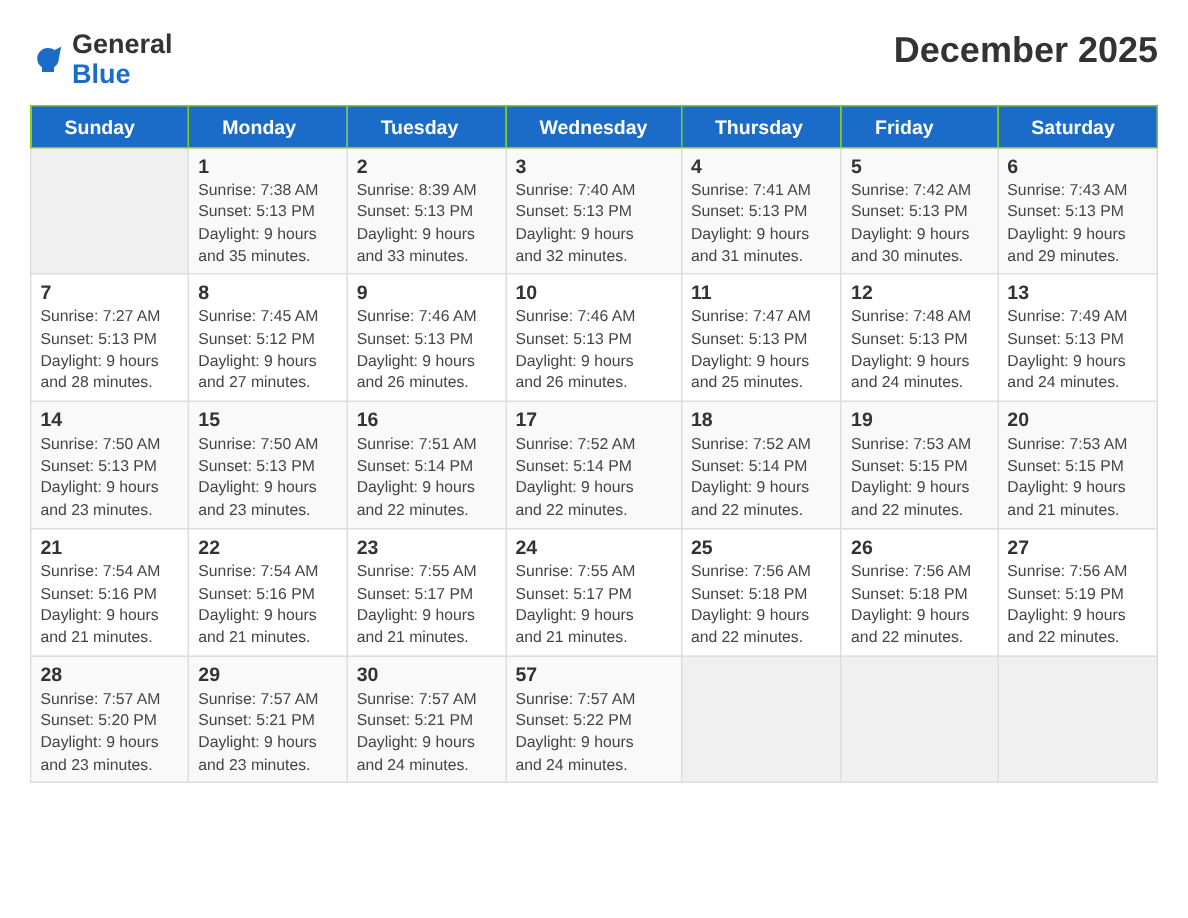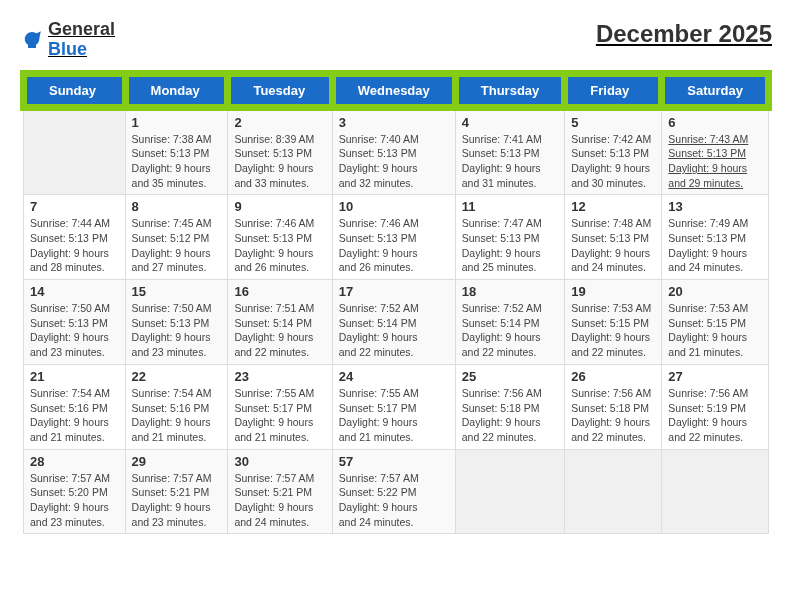--- a/index.html
+++ b/index.html
@@ -8,21 +8,20 @@
       background: #fff;
       width: 792px;
       min-height: 612px;
       padding: 20px;
     }
     .header-area {
       display: flex;
       justify-content: space-between;
       align-items: flex-start;
       margin-bottom: 10px;
-      text-decoration: underline;
     }
     .logo {
       display: flex;
       align-items: center;
       gap: 4px;
     }
     .logo-text {
       font-size: 18px;
       font-weight: bold;
       line-height: 1.1;
@@ -50,21 +49,21 @@
       border-collapse: collapse;
       font-size: 11px;
     }
     thead tr th {
       background-color: #1a6cc8;
       color: #fff;
       padding: 6px 22px;
       text-align: left;
       font-size: 13px;
       font-weight: bold;
-      border: 7px solid #84cc16;
+      border: 1px solid #84cc16;
     }
     tbody tr td {
       border: 1px solid #ddd;
       vertical-align: top;
       padding: 4px 6px;
       width: calc(100%/7);
       min-height: 80px;
       background: #fff;
     }
     tbody tr:nth-child(odd) td {
@@ -153,30 +152,30 @@
         </td>
         <td>
           <span class="day-number">5</span>
           <div class="day-info" style="white-space: pre-line;">Sunrise: 7:42 AM
 Sunset: 5:13 PM
 Daylight: 9 hours
 and 30 minutes.</div>
         </td>
         <td>
           <span class="day-number">6</span>
-          <div class="day-info" style="white-space: pre-line; text-decoration: underline;">Sunrise: 7:43 AM
+          <div class="day-info" style="white-space: pre-line;">Sunrise: 7:43 AM
 Sunset: 5:13 PM
 Daylight: 9 hours
 and 29 minutes.</div>
         </td>
       </tr>
       <tr>
         <td>
           <span class="day-number">7</span>
-          <div class="day-info" style="white-space: pre-line;">Sunrise: 7:44 AM
+          <div class="day-info" style="white-space: pre-line;">Sunrise: 7:27 AM
 Sunset: 5:13 PM
 Daylight: 9 hours
 and 28 minutes.</div>
         </td>
         <td>
           <span class="day-number">8</span>
           <div class="day-info" style="white-space: pre-line;">Sunrise: 7:45 AM
 Sunset: 5:12 PM
 Daylight: 9 hours
 and 27 minutes.</div>

